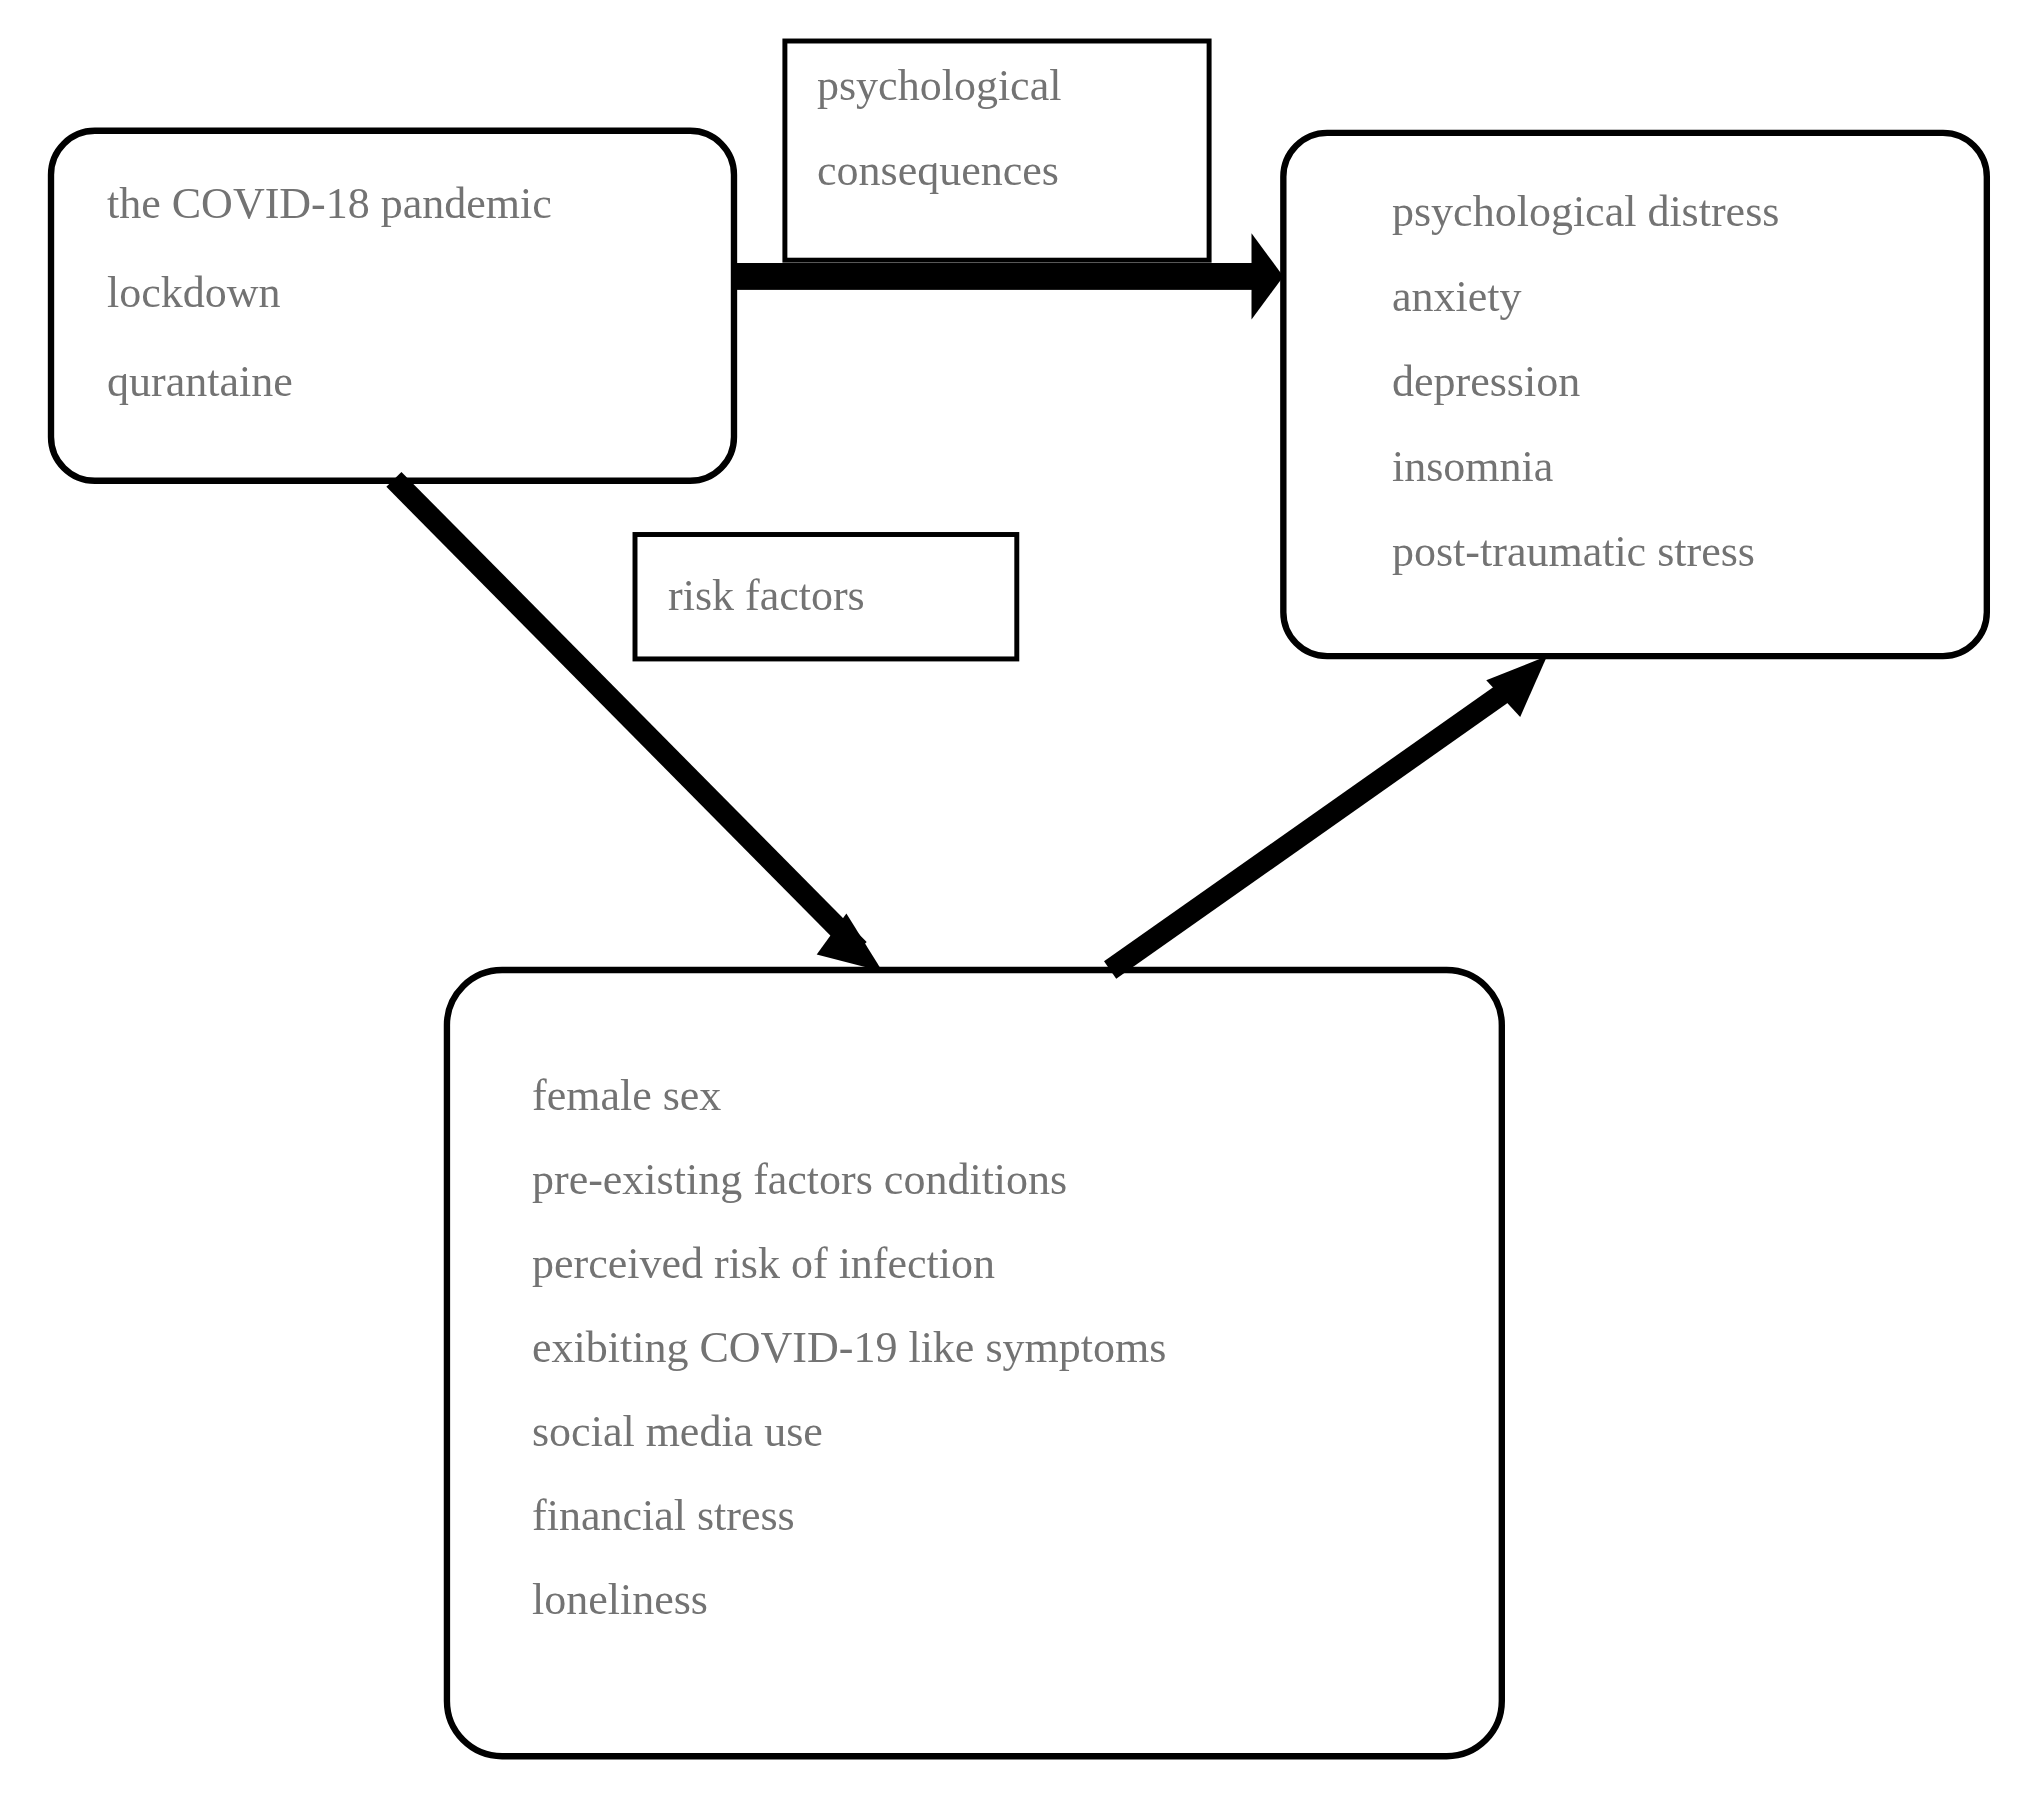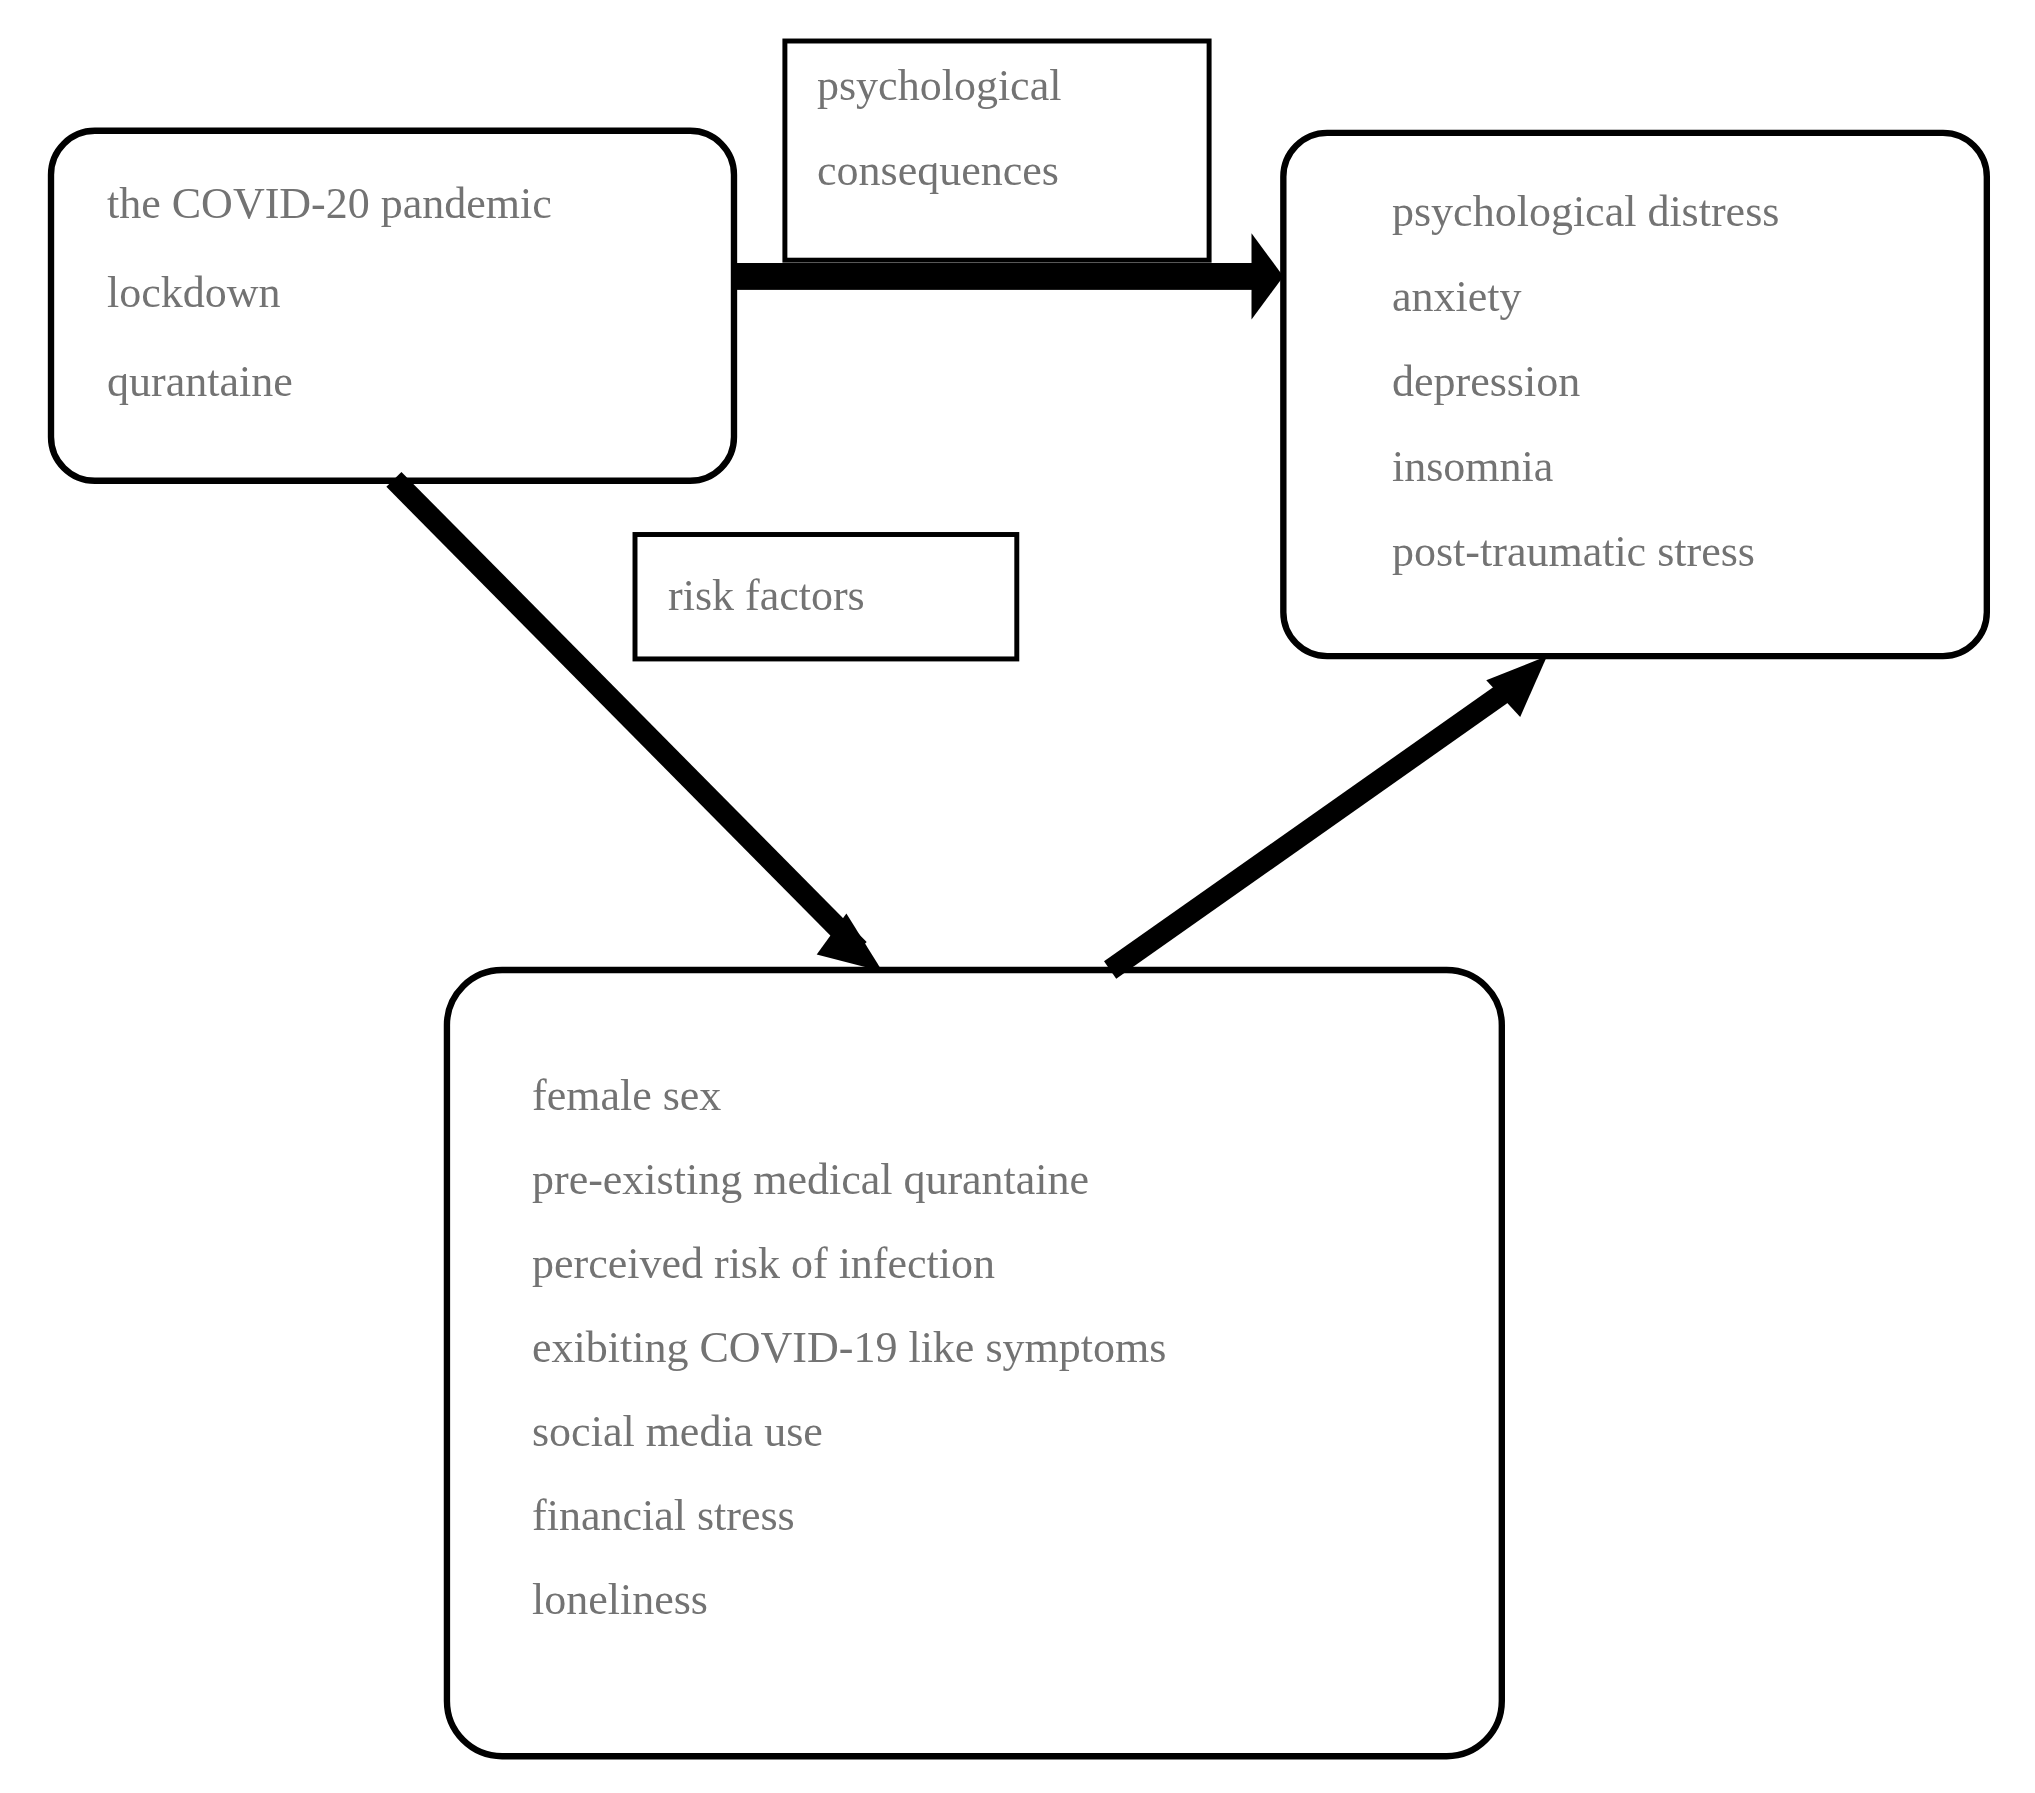--- a/index.html
+++ b/index.html
@@ -104,36 +104,36 @@
       <polygon points="1248,1374 1155,1350 1197,1292" fill="#000000"></polygon>
     </g>
 
     <g>
       <line x1="1570" y1="1372" x2="2155" y2="960" stroke="#000000" stroke-width="30"></line>
       <polygon points="2188,928 2102,962 2150,1014" fill="#000000"></polygon>
     </g>
   </svg>
 
   <div class="node-text" id="source-node-text">
-    <span class="node-line">the COVID-20 pandemic</span>
+    <span class="node-line">the COVID-18 pandemic</span>
     <span class="node-line">lockdown</span>
     <span class="node-line">qurantaine</span>
   </div>
 
   <div class="node-text" id="outcome-node-text">
     <span class="node-line">psychological distress</span>
     <span class="node-line">anxiety</span>
     <span class="node-line">depression</span>
     <span class="node-line">insomnia</span>
     <span class="node-line">post-traumatic stress</span>
   </div>
 
   <div class="node-text" id="riskfactor-node-text">
     <span class="node-line">female sex</span>
-    <span class="node-line">pre-existing medical qurantaine</span>
+    <span class="node-line">pre-existing factors conditions</span>
     <span class="node-line">perceived risk of infection</span>
     <span class="node-line">exibiting COVID-19 like symptoms</span>
     <span class="node-line">social media use</span>
     <span class="node-line">financial stress</span>
     <span class="node-line">loneliness</span>
   </div>
 
   <div class="node-text" id="edge-label-consequences-text">
     <span class="node-line">psychological</span>
     <span class="node-line">consequences</span>

